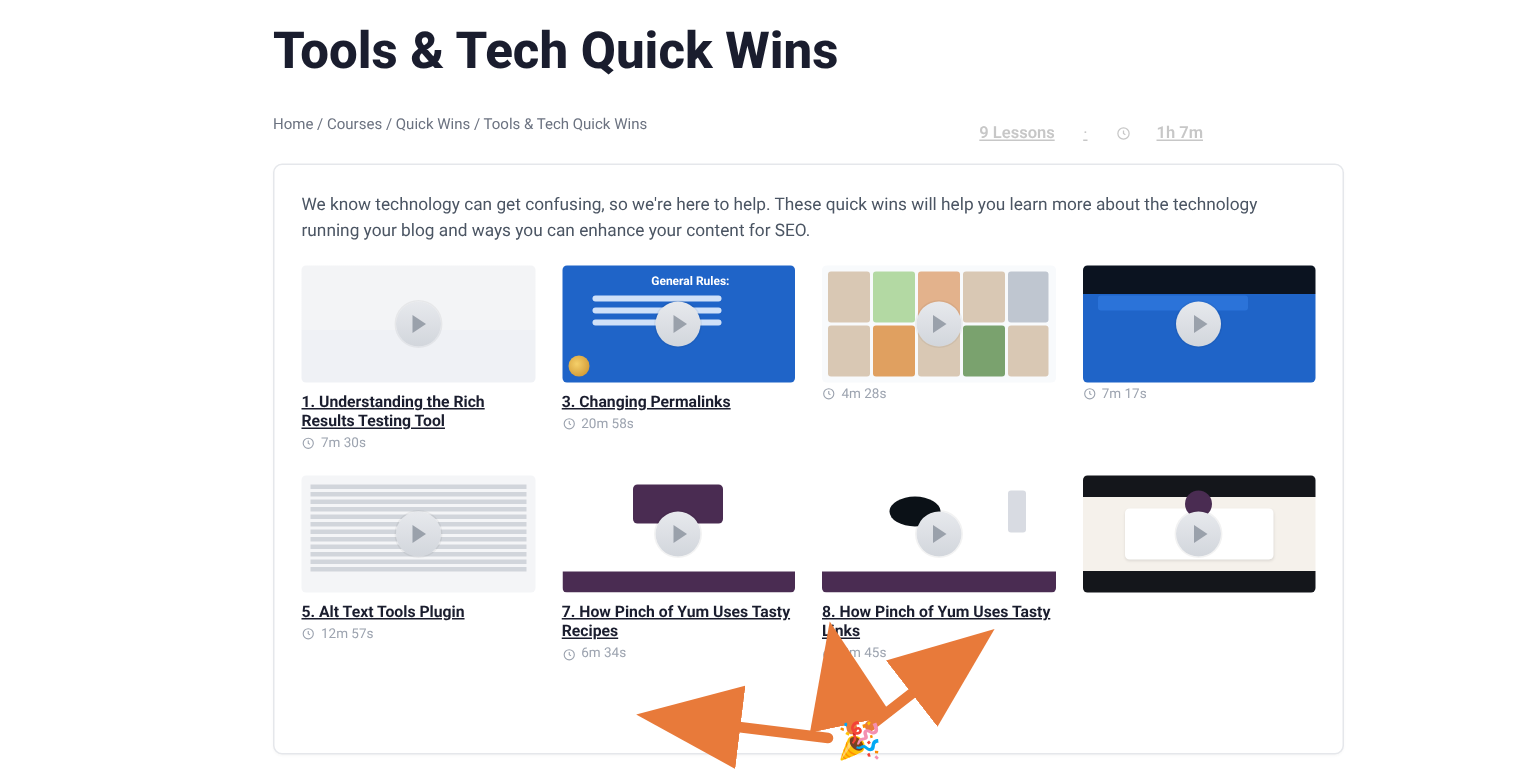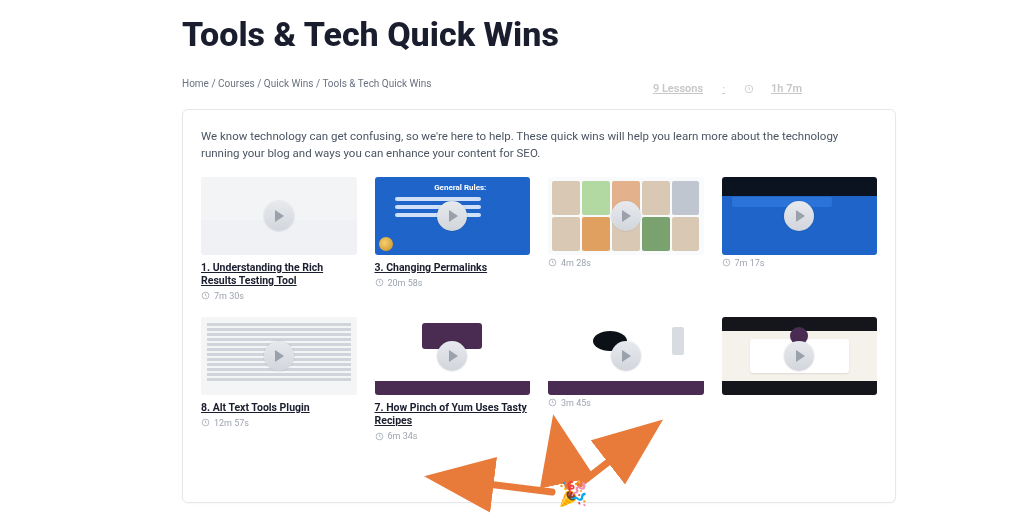--- a/index.html
+++ b/index.html
@@ -310,21 +310,21 @@
               <span></span>
               <span></span>
               <span></span>
               <span></span>
               <span></span>
               <span></span>
               <span></span>
             </div>
           <div class="play-icon"></div>
         </div>
-        <div class="ltitle">8. Alt Text Tools Plugin</div>
+        <div class="ltitle">5. Alt Text Tools Plugin</div>
         <div class="ltime">
           <svg viewBox="0 0 24 24" fill="none" stroke="#9ca3af" stroke-width="2">
               <circle cx="12" cy="12" r="9"></circle>
               <path d="M12 7v5l3 2"></path>
             </svg>
           <span>12m 57s</span>
         </div>
       </a>
 
       <a class="lesson">
@@ -343,20 +343,21 @@
         </div>
       </a>
 
       <a class="lesson">
         <div class="thumb l8">
           <div class="thumb8-pan"></div>
           <div class="thumb8-bottle"></div>
           <div class="thumb8-strip"></div>
           <div class="play-icon"></div>
         </div>
+        <div class="ltitle">8. How Pinch of Yum Uses Tasty Links</div>
         <div class="ltime">
           <svg viewBox="0 0 24 24" fill="none" stroke="#9ca3af" stroke-width="2">
               <circle cx="12" cy="12" r="9"></circle>
               <path d="M12 7v5l3 2"></path>
             </svg>
           <span>3m 45s</span>
         </div>
       </a>
 
       <a class="lesson">

